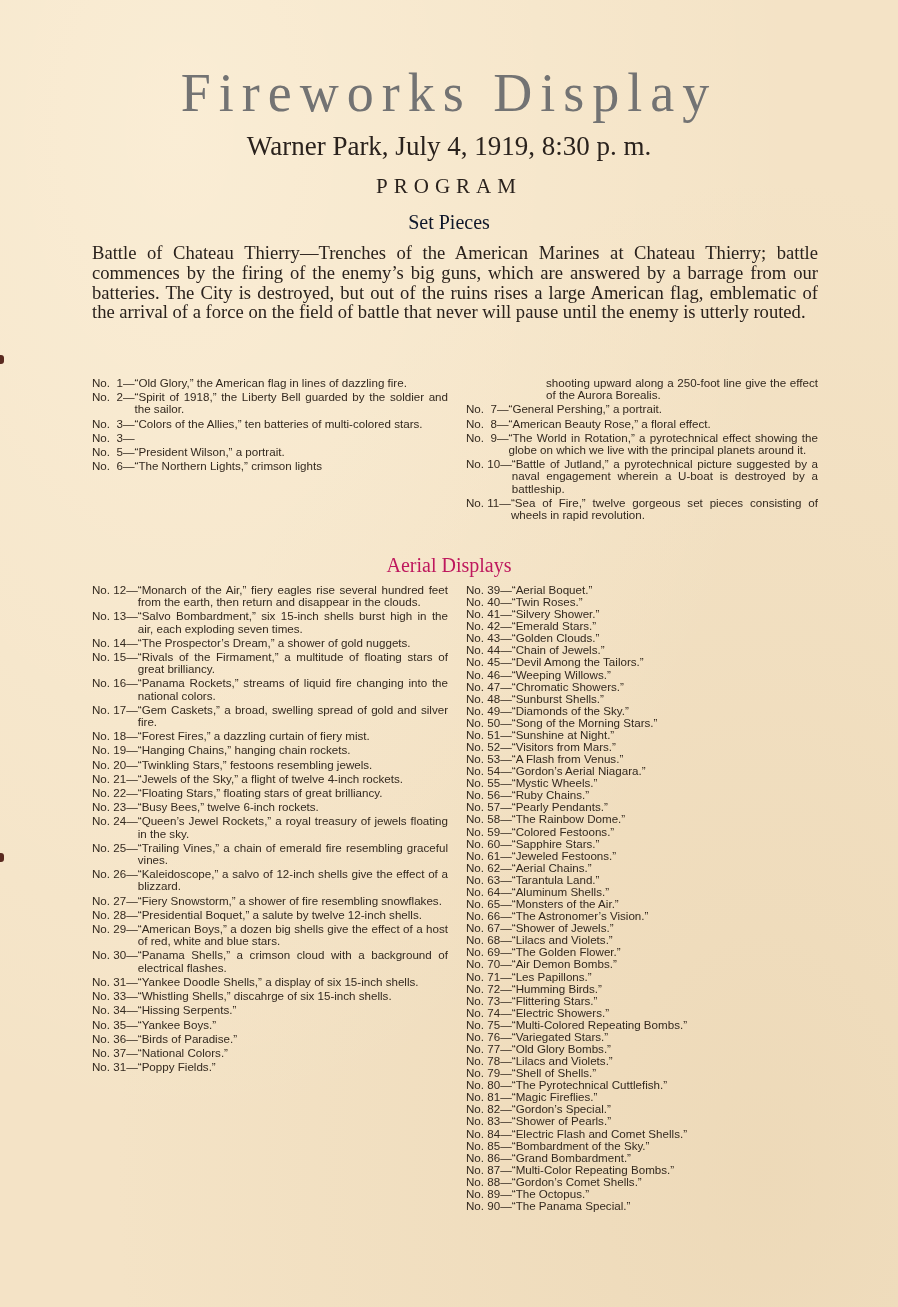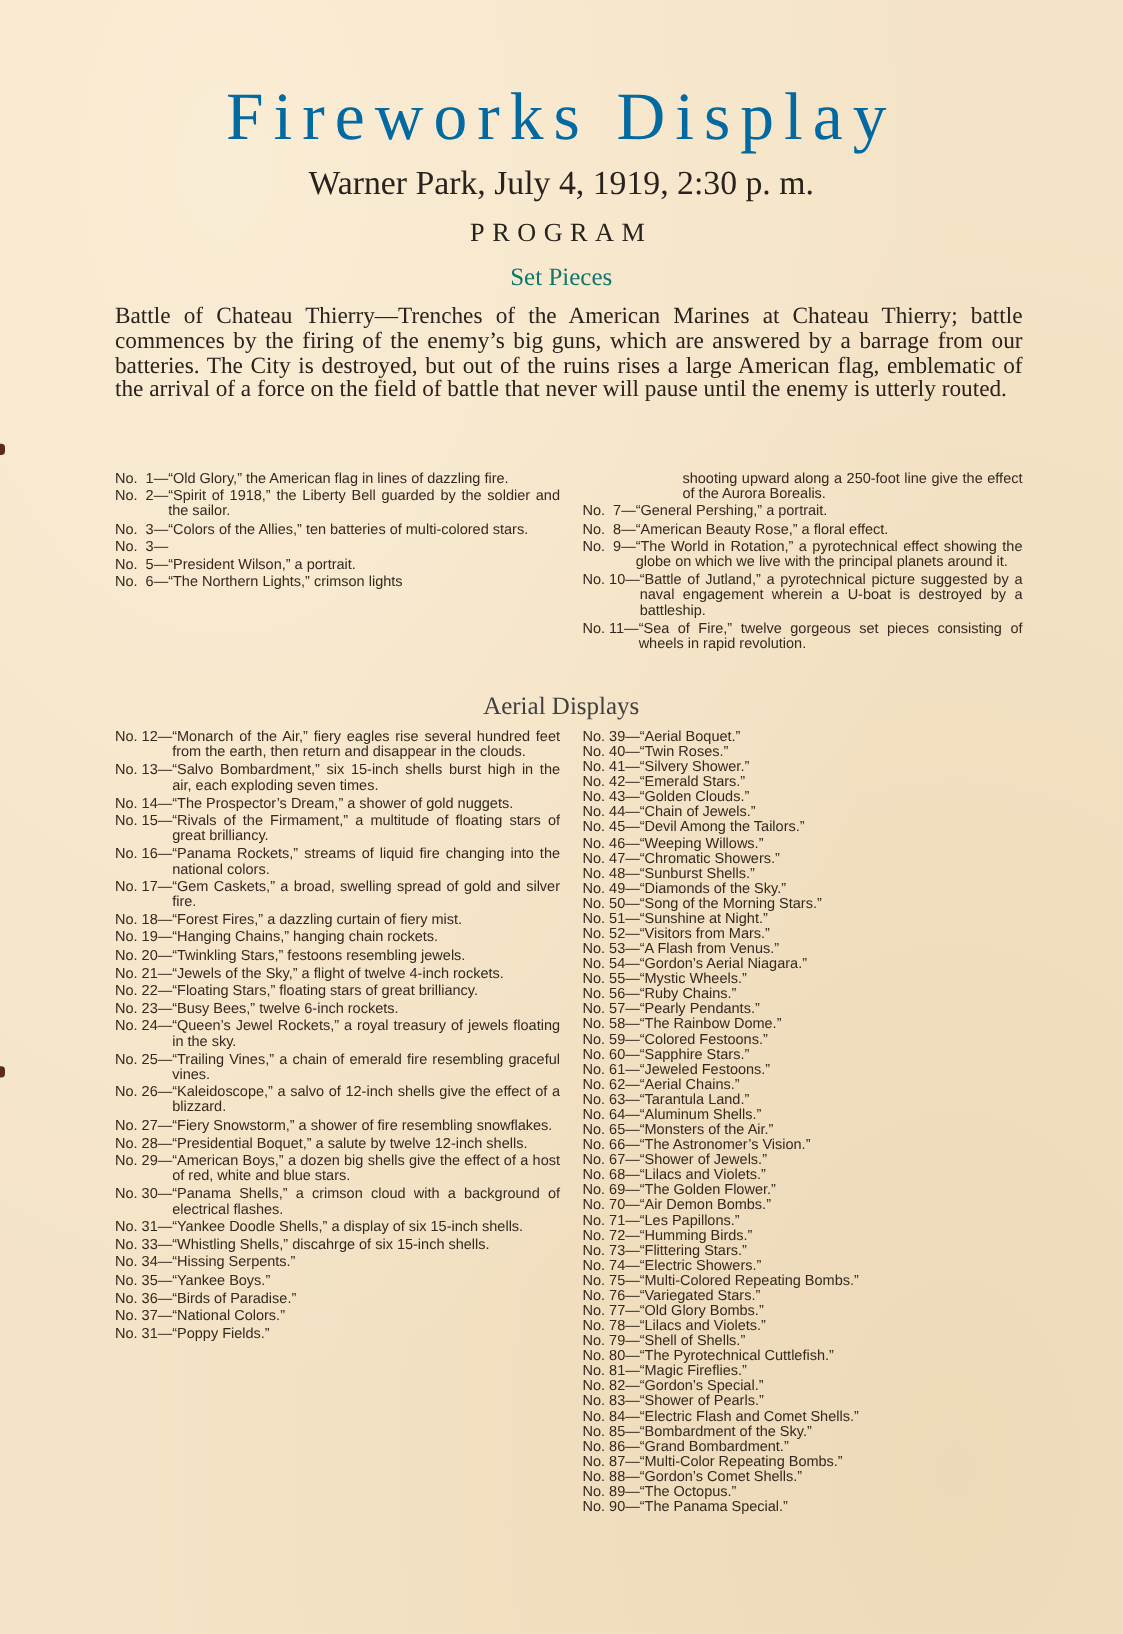--- a/index.html
+++ b/index.html
@@ -11,72 +11,72 @@
       radial-gradient(ellipse at 85% 90%, rgba(225,200,160,0.35), rgba(225,200,160,0) 60%);
     color: #2b2420;
     position: relative;
   }
   .page { position: absolute; left: 0; top: 0; width: 898px; height: 1307px; }
   .serif { font-family: "Liberation Serif", "DejaVu Serif", serif; }
   .old { font-family: Liberation Sans, sans-serif; }
 
   .title {
     position: absolute; left: 0; top: 66px; width: 898px; text-align: center;
-    font-size: 54px; letter-spacing: 8px; line-height: 1; color: #0369a1;
+    font-size: 54px; letter-spacing: 8px; line-height: 1; color: #737373;
   }
   .subtitle {
     position: absolute; left: 0; top: 133px; width: 898px; text-align: center;
     font-size: 27px; line-height: 1; color: #2a221d;
   }
   .program {
     position: absolute; left: 0; top: 176px; width: 898px; text-align: center;
     font-size: 21px; letter-spacing: 6px; line-height: 1; color: #2a221d;
   }
   .setpieces {
     position: absolute; left: 0; top: 212px; width: 898px; text-align: center;
-    font-size: 20px; line-height: 1; color: #0f766e;
+    font-size: 20px; line-height: 1; color: #0f172a;
   }
   .intro {
     position: absolute; left: 92px; top: 243px; width: 726px;
     font-size: 18.6px; line-height: 19.8px; text-align: justify; color: #2a221d;
   }
   .col {
     position: absolute; font-size: 11.6px; line-height: 12.2px; color: #33291f;
   }
   .item { display: flex; margin-bottom: 2px; }
   .item .num { white-space: pre; flex: 0 0 auto; }
   .item .txt { flex: 1 1 auto; text-align: justify; }
   .item.cont { padding-left: 80px; }
   .tight .item { margin-bottom: 0; }
 
   #set-left  { left: 92px;  top: 377px; width: 356px; }
   #set-right { left: 466px; top: 377px; width: 352px; }
   #set-right .item.cont .txt { padding-left: 0; }
 
   .aerial-head {
     position: absolute; left: 0; top: 555px; width: 898px; text-align: center;
-    font-size: 20px; line-height: 1; color: #404040;
+    font-size: 20px; line-height: 1; color: #be185d;
   }
   #air-left  { left: 92px;  top: 584px; width: 356px; }
   #air-right { left: 466px; top: 584px; width: 330px; line-height: 12.08px; }
 
   .binding-mark {
     position: absolute; left: 0; width: 4px; height: 9px;
     background: #5a2a20; border-radius: 0 3px 3px 0;
   }
 </style>
 </head>
 <body>
 
 <div class="page">
   <div class="binding-mark" style="top:355px"></div>
   <div class="binding-mark" style="top:853px"></div>
 
   <div class="title serif">Fireworks Display</div>
-  <div class="subtitle serif">Warner Park, July 4, 1919, 2:30 p. m.</div>
+  <div class="subtitle serif">Warner Park, July 4, 1919, 8:30 p. m.</div>
   <div class="program serif">PROGRAM</div>
   <div class="setpieces serif">Set Pieces</div>
   <div class="intro serif">Battle of Chateau Thierry—Trenches of the American Marines at Chateau Thierry; battle commences by the firing of the enemy’s big guns, which are answered by a barrage from our batteries. The City is destroyed, but out of the ruins rises a large American flag, emblematic of the arrival of a force on the field of battle that never will pause until the enemy is utterly routed.</div>
 
   <div class="col old" id="set-left">
       <div class="item">
         <span class="num">No.  1—</span>
         <span class="txt">“Old Glory,” the American flag in lines of dazzling fire.</span>
       </div>
       <div class="item">

